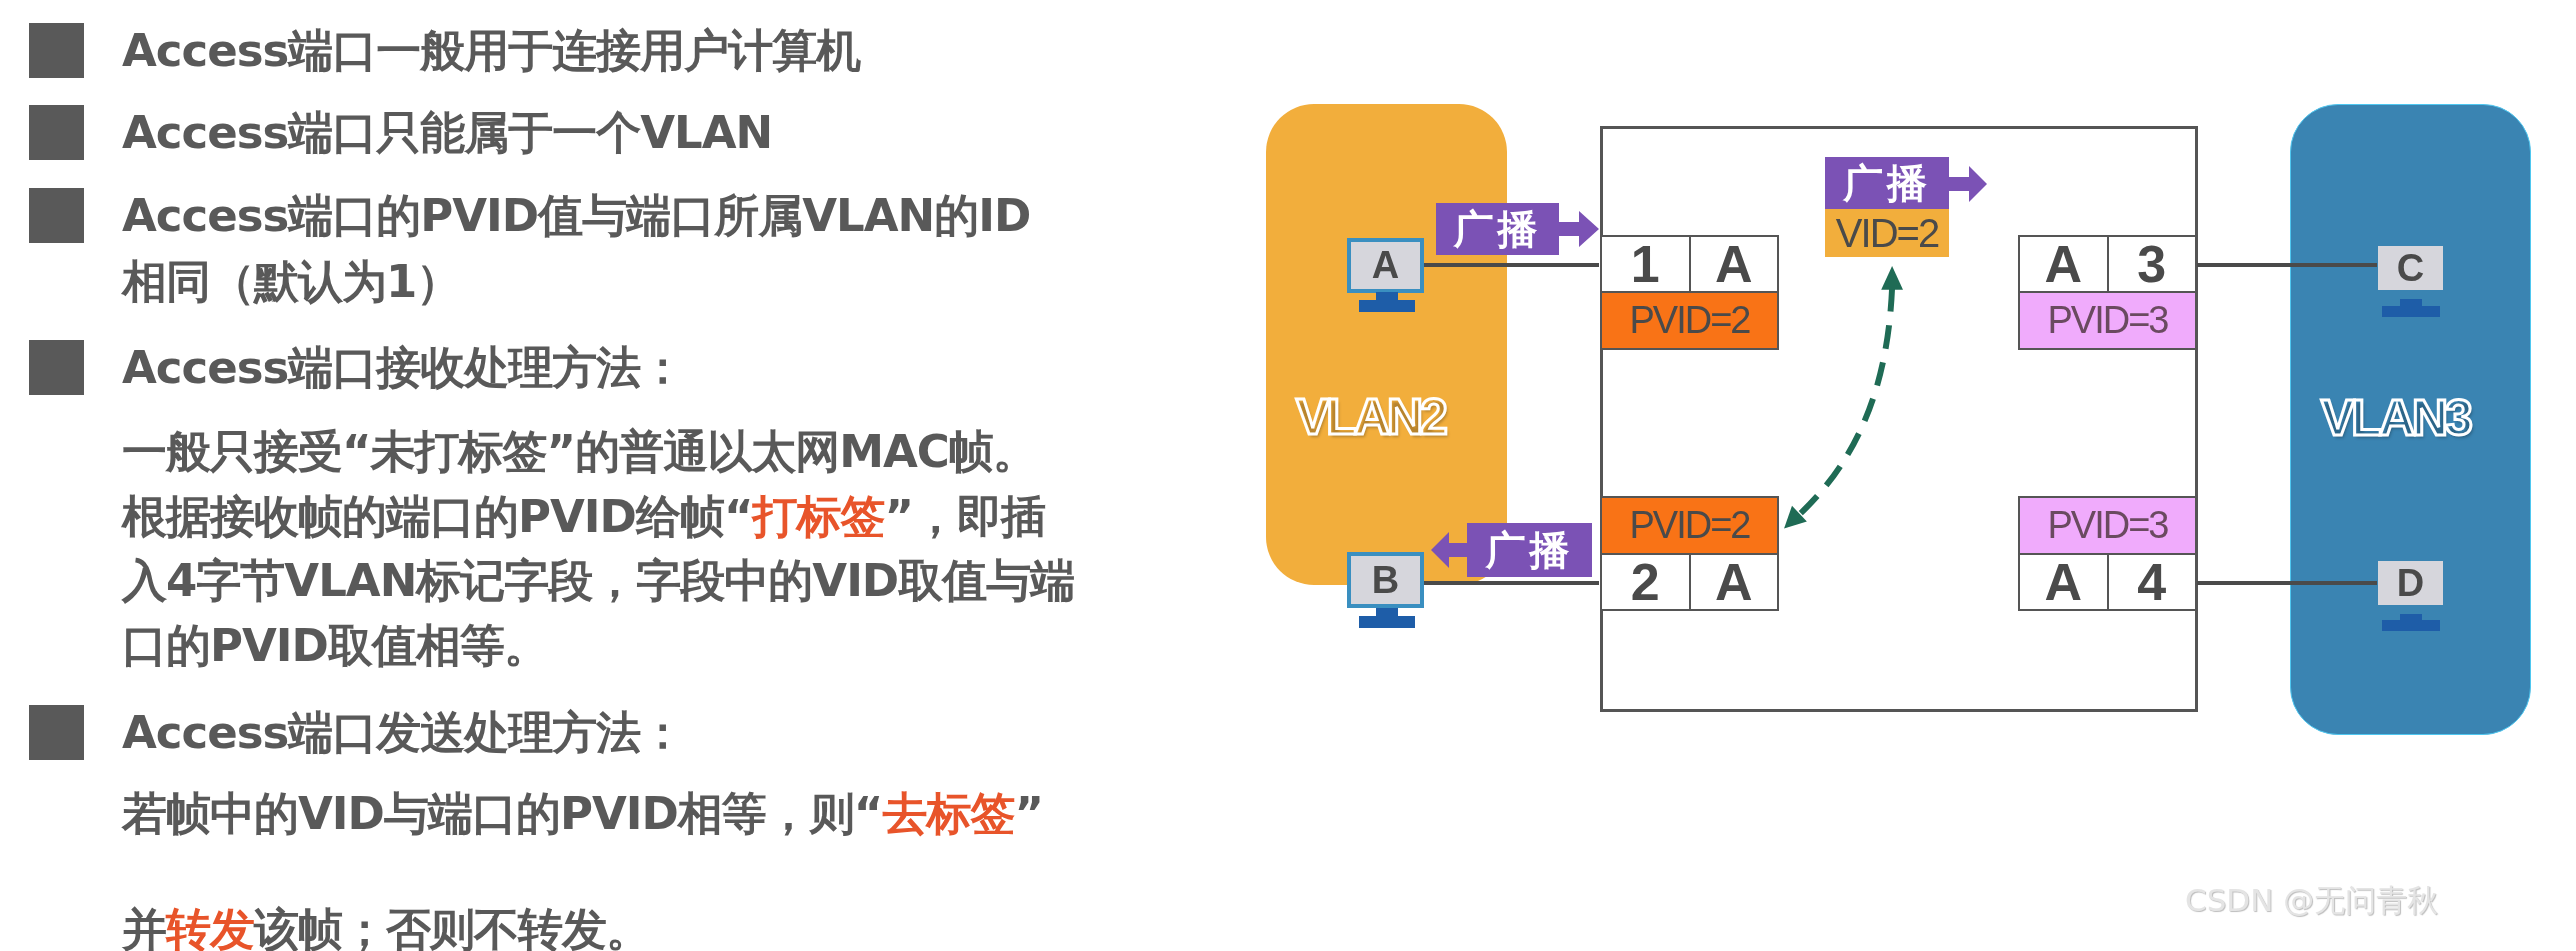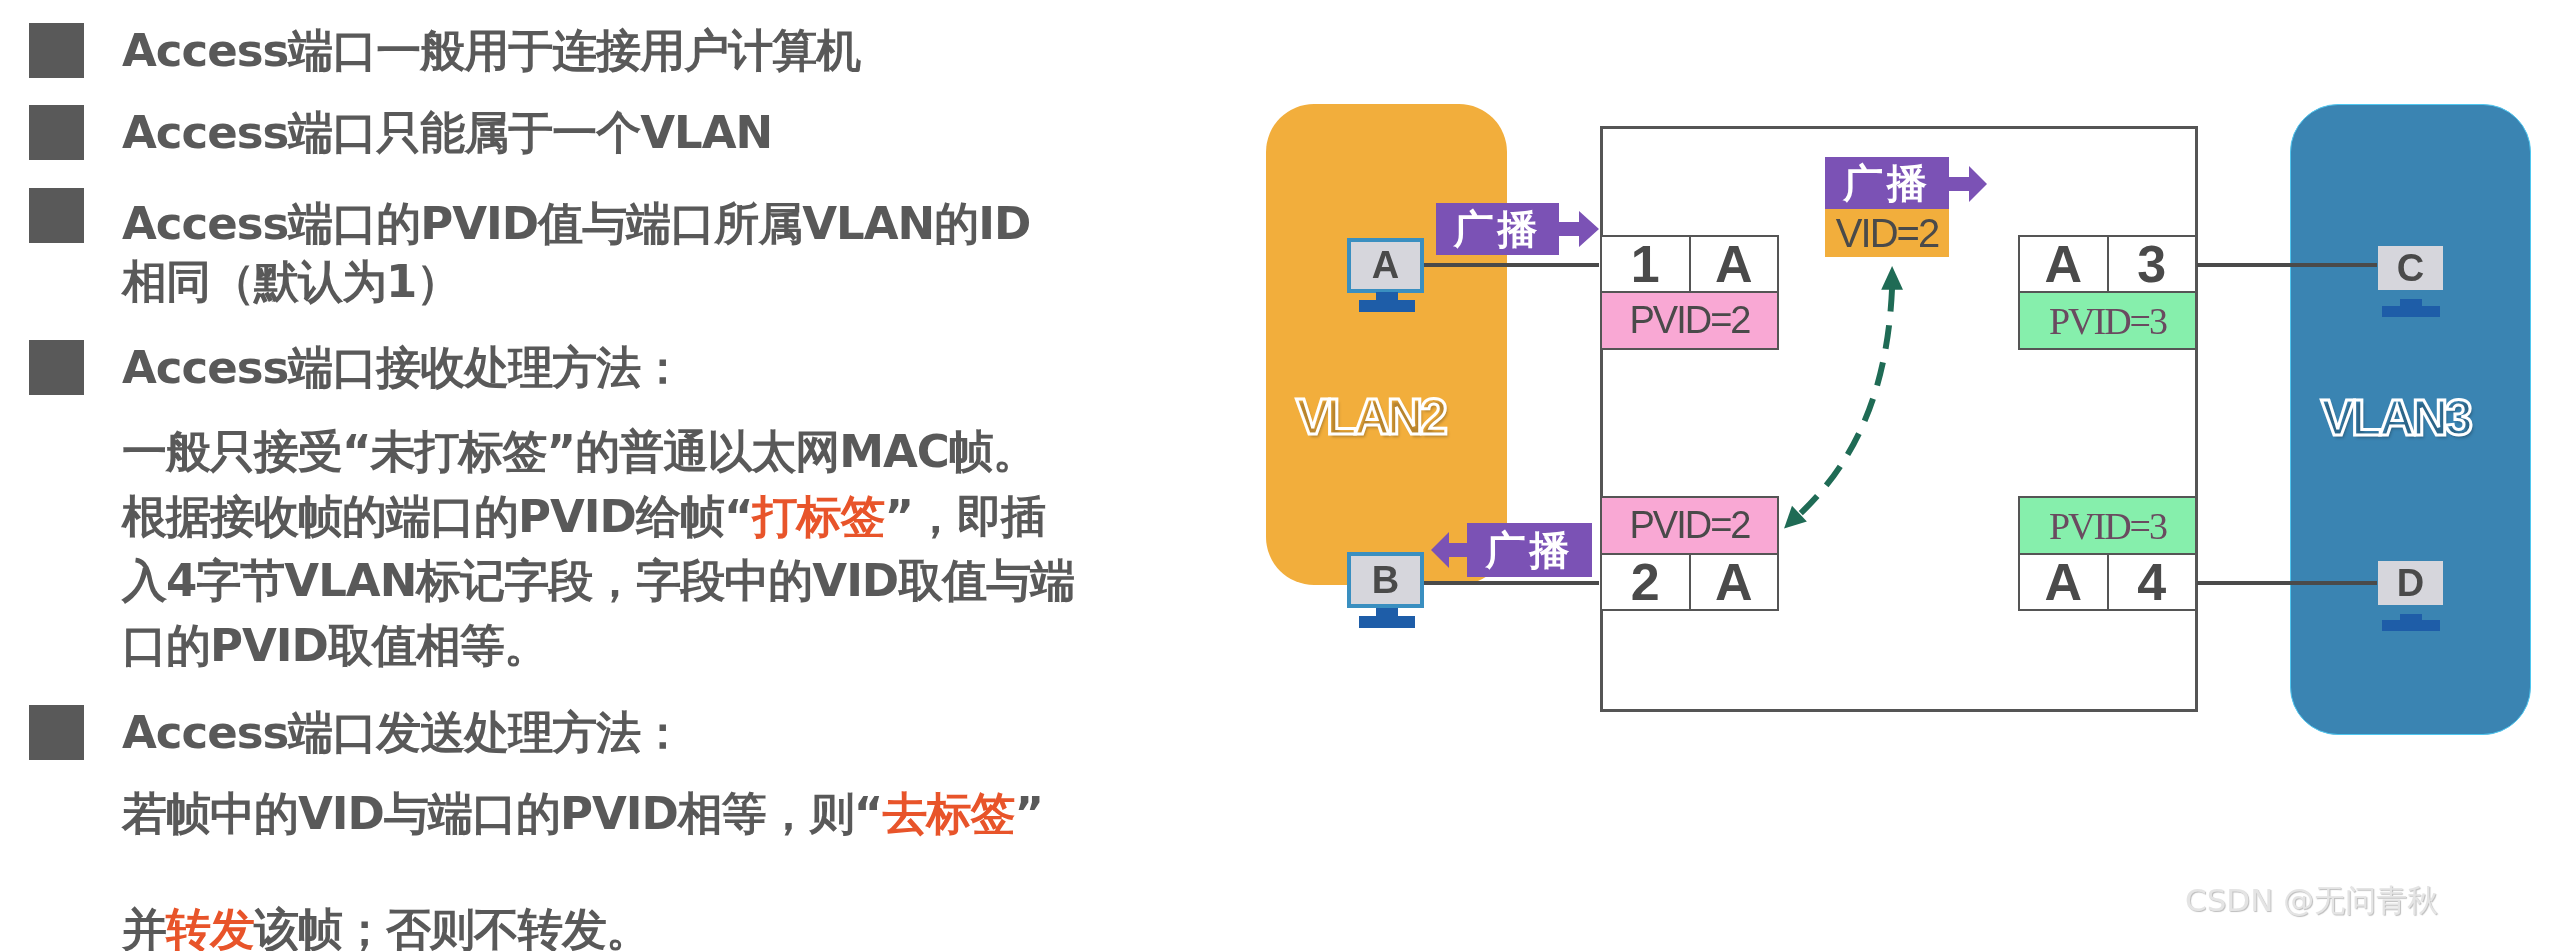--- a/index.html
+++ b/index.html
@@ -37,22 +37,22 @@
   .port .cell {
     flex: 1; display: flex; align-items: center; justify-content: center;
     font-family: "Liberation Sans", sans-serif; font-weight: bold; font-size: 52px; color: #4a4a4a;
   }
   .port .cell + .cell { border-left: 2px solid #555; }
   .port .pvid {
     height: 59px; display: flex; align-items: center; justify-content: center;
     font-family: "Liberation Sans", sans-serif; font-size: 38px; letter-spacing: -2px;
     border: 2px solid #555; box-sizing: border-box;
   }
-  .pvid.orange { background: #f9a8d4; color: #4a4a4a; }
-  .pvid.blue { background: #86efac; color: #6a4a60; font-family: Liberation Serif, serif; }
+  .pvid.orange { background: #f97316; color: #4a4a4a; }
+  .pvid.blue { background: #f0abfc; color: #6a4a60; }
 
   .packet { position: absolute; }
   .packet .bc {
     position: absolute; background: #7B52B5; color: #fff; font-weight: bold; font-size: 40px;
     display: flex; align-items: center; justify-content: center; letter-spacing: 4px;
   }
   .packet .arrow { position: absolute; }
   .vid-box {
     position: absolute; background: #F2AE3C; color: #4a4a4a;
     font-family: "Liberation Sans", sans-serif; font-size: 40px; letter-spacing: -2px;
@@ -78,21 +78,21 @@
 <body>
 
 <div>
   <div class="bullet-sq" style="top:23px"></div>
   <div class="txt" style="top:21px">Access端口一般用于连接用户计算机</div>
 
   <div class="bullet-sq" style="top:105px"></div>
   <div class="txt" style="top:103px">Access端口只能属于一个VLAN</div>
 
   <div class="bullet-sq" style="top:188px"></div>
-  <div class="txt" style="top:194px">Access端口的PVID值与端口所属VLAN的ID</div>
+  <div class="txt" style="top:186px">Access端口的PVID值与端口所属VLAN的ID</div>
   <div class="txt" style="top:252px">相同（默认为1）</div>
 
   <div class="bullet-sq" style="top:340px"></div>
   <div class="txt" style="top:338px">Access端口接收处理方法：</div>
 
   <div class="txt" style="top:422px">一般只接受“未打标签”的普通以太网MAC帧。</div>
   <div class="txt" style="top:487px"><span>根据接收帧的端口的PVID给帧“</span><span class="hl">打标签</span><span>”，即插</span></div>
   <div class="txt" style="top:551px">入4字节VLAN标记字段，字段中的VID取值与端</div>
   <div class="txt" style="top:616px">口的PVID取值相等。</div>
 

